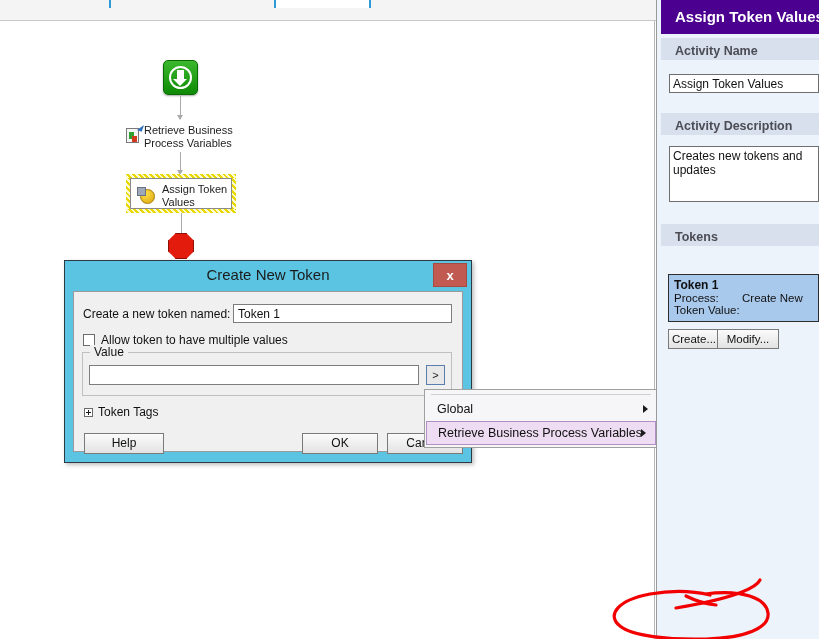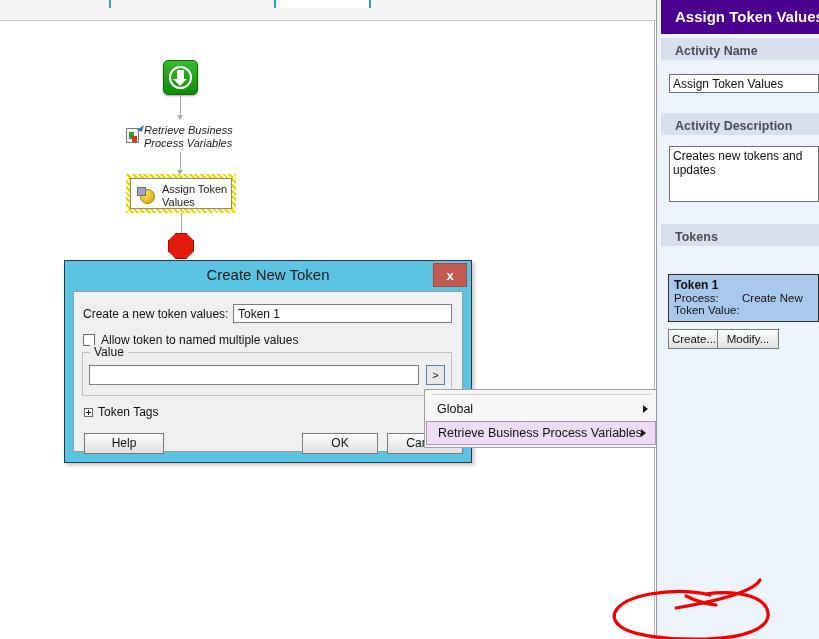--- a/index.html
+++ b/index.html
@@ -408,21 +408,21 @@
         <div class="arrow"></div>
       </div>
 
       <div class="connector" style="left:180px; top:75px; height:23px;">
         <div class="tip"></div>
       </div>
 
       <div style="position:absolute; left:124px; top:100px; width:120px; height:30px;">
         <div class="icon-doc" style="left:2px; top:7px;"></div>
         <div class="icon-arrowmark" style="left:14px; top:3px;"></div>
-        <div class="node-label" style="left:20px; top:3px; width:100px;font-style:italic;">Retrieve Business
+        <div class="node-label" style="left:20px; top:3px; width:100px;">Retrieve Business
 Process Variables</div>
       </div>
 
       <div class="connector" style="left:180px; top:131px; height:22px;">
         <div class="tip"></div>
       </div>
 
       <div class="node-selected">
         <div class="inner">
           <div class="icon-coin"></div>
@@ -438,26 +438,26 @@
     </div>
   </div>
 
   <div class="dialog">
     <div class="dialog-title">Create New Token</div>
     <div class="dialog-close">x</div>
 
     <div class="dialog-body">
 
       <div class="row-name">
-        <span class="lbl name-label">Create a new token values:</span>
+        <span class="lbl name-label">Create a new token named:</span>
         <div class="field name-input">Token 1</div>
       </div>
 
       <div class="row-check">
-        <span class="cb"></span><span class="lbl">Allow token to named multiple values</span>
+        <span class="cb"></span><span class="lbl">Allow token to have multiple values</span>
       </div>
 
       <div class="group-value">
         <span class="group-legend">Value</span>
         <div class="field value-input" title=""></div>
         <div class="value-btn">&gt;</div>
       </div>
 
       <div class="token-tags">
         <span class="expander"></span><span>Token Tags</span>

